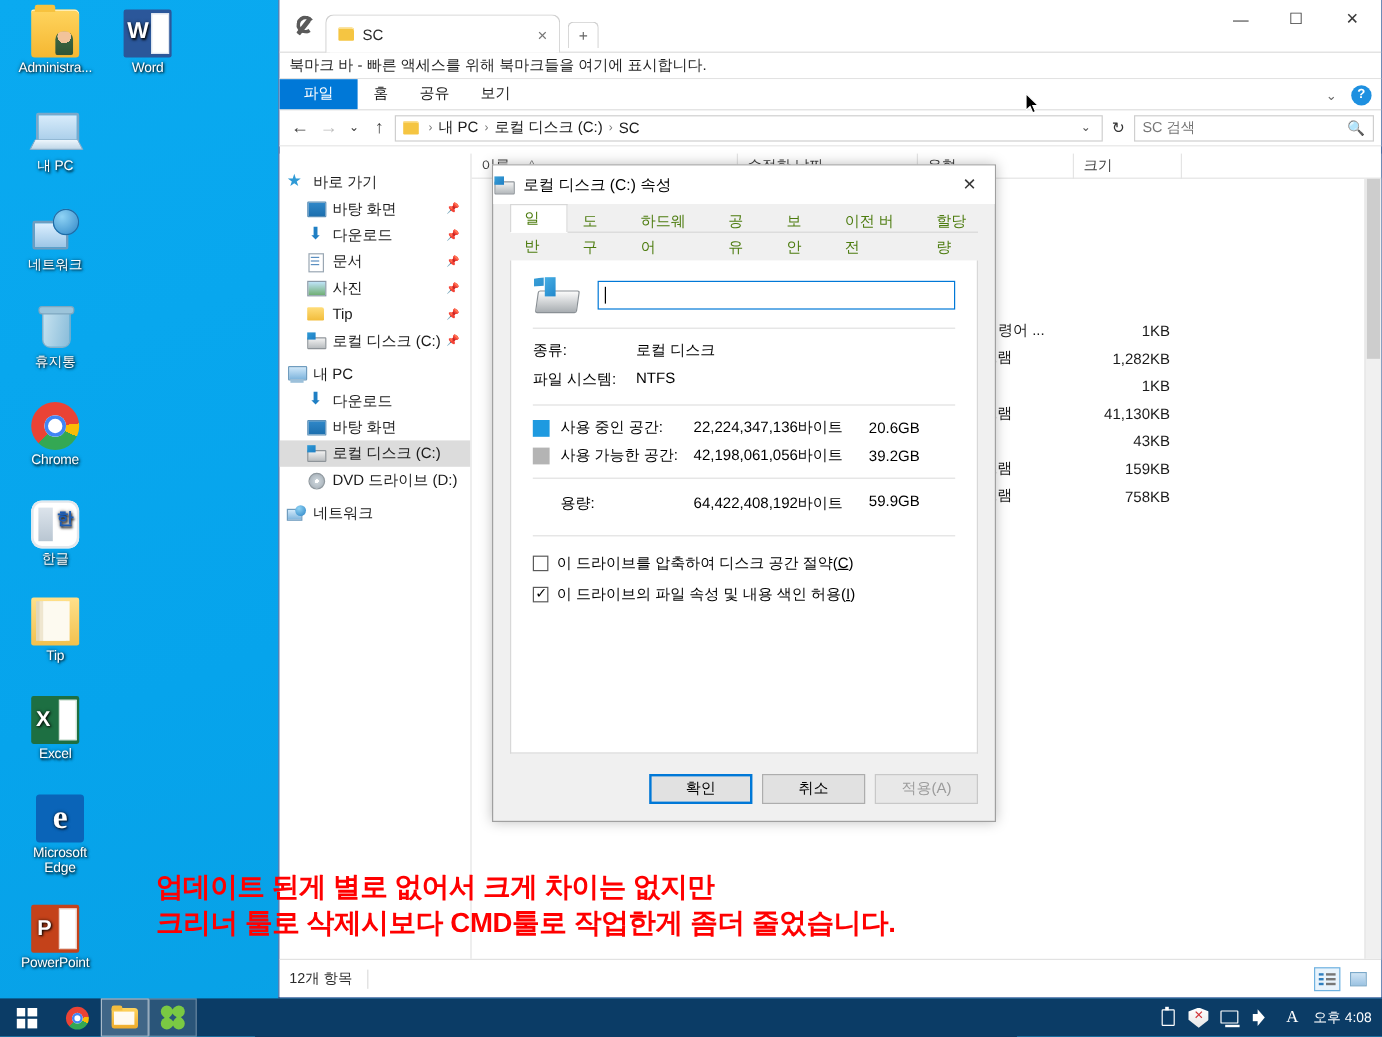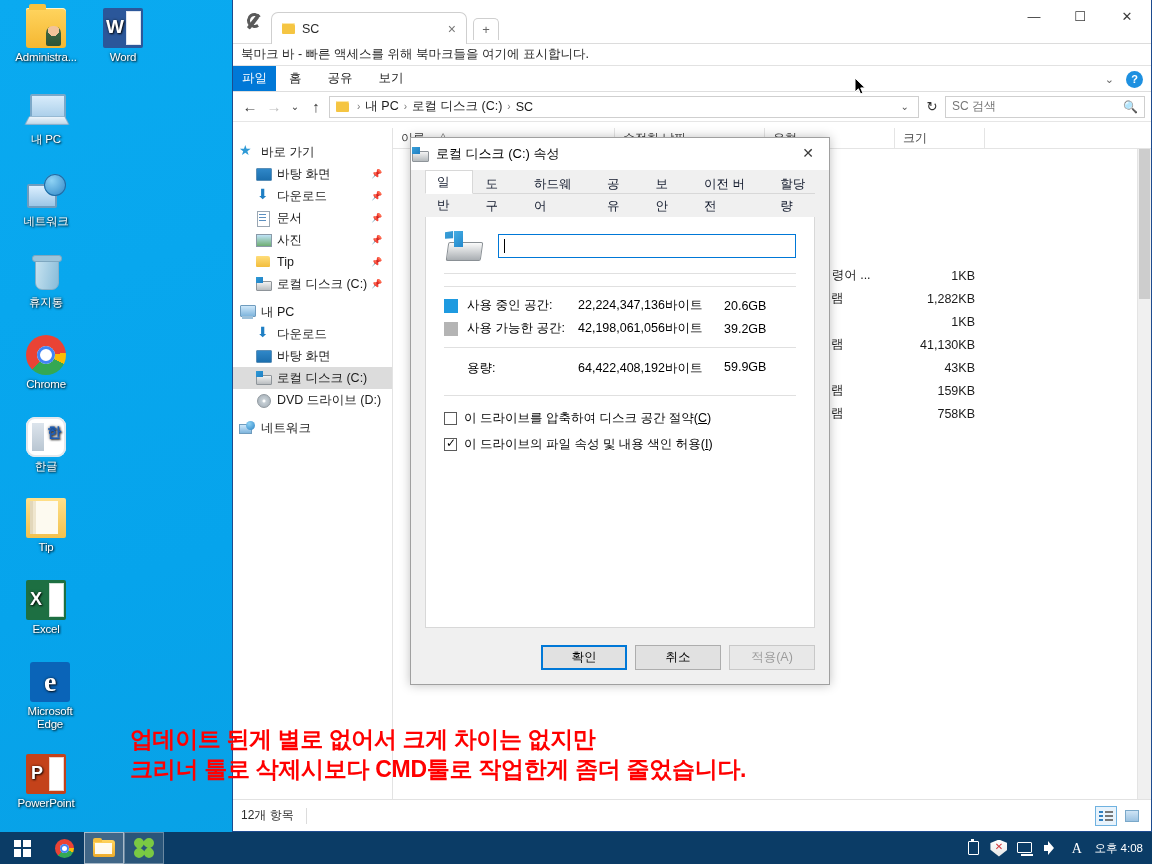--- a/index.html
+++ b/index.html
@@ -102,21 +102,21 @@
   .wbtn { width:46px; height:32px; display:flex; align-items:center; justify-content:center;
     color:#3a3a3a; font-size:13px; }
   .wbtn.cl { width:48px; }
 
   .bookmarkbar { height:22px; border-bottom:1px solid #e2e2e2; display:flex; align-items:center;
     padding-left:8px; font-size:12.5px; color:#1f1f1f; background:#fff; }
 
   .ribbon { height:26px; display:flex; align-items:stretch; border-bottom:1px solid #dedede;
     position:relative; background:#fff; }
   .rtab { padding:0 13px; display:flex; align-items:center; font-size:12.5px; color:#1a1a1a; }
-  .rtab.file { background:#0078d7; color:#fff; padding:0 9px; }
+  .rtab.file { background:#0078d7; color:#fff; padding:0 20px; }
   .ribbon-right { position:absolute; right:4px; top:0; height:26px; display:flex; align-items:center; gap:8px; }
   .chev { color:#666; font-size:11px; padding:0 4px; }
   .helpbtn { width:17px; height:17px; border-radius:50%; background:#1e90e0; color:#fff;
     font-size:11px; font-weight:bold; text-align:center; line-height:17px; margin-right:4px; }
 
   .addrrow { height:30px; display:flex; align-items:center; padding:0 6px; gap:2px;
     border-bottom:1px solid #e6e6e6; background:#fff; }
   .navb { width:22px; height:22px; text-align:center; line-height:22px; color:#3a3a3a; font-size:15px; }
   .navb.dis { color:#bdbdbd; }
   .navb.sm { font-size:10px; width:16px; }
@@ -205,21 +205,21 @@
   .dlg-title .dicn { width:17px; height:15px; position:relative; margin-right:8px; }
   .dlg-title .dicn:before{content:"";position:absolute;left:1px;top:4px;width:15px;height:9px;
     background:linear-gradient(#f4f4f4,#b5babd);border:1px solid #8e9499;border-radius:1px;}
   .dlg-title .dicn:after{content:"";position:absolute;left:1px;top:0px;width:8px;height:7px;
     background:linear-gradient(135deg,#3aa0d8,#1f7fc4);}
   .dlg-title .dt { font-size:13px; color:#000; }
   .dlg-close { position:absolute; right:0; top:0; width:42px; height:30px; display:flex;
     align-items:center; justify-content:center; color:#3a3a3a; font-size:14px; }
   .tabs { display:flex; padding-left:14px; height:24px; align-items:flex-end; position:relative; }
   .tabs:after { content:""; position:absolute; left:14px; right:14px; bottom:0; height:1px; background:#d8d8d8; }
-  .dtab { padding:0 11px; height:22px; line-height:22px; font-size:12.5px; color:#0f172a;
+  .dtab { padding:0 11px; height:22px; line-height:22px; font-size:12.5px; color:#4d7c0f;
     border:1px solid transparent; }
   .dtab.act { background:#fff; border:1px solid #d8d8d8; border-bottom:1px solid #fff;
     position:relative; z-index:2; height:24px; line-height:23px; }
   .dpanel { position:absolute; left:14px; right:14px; top:79px; bottom:56px; background:#fff;
     border:1px solid #d8d8d8; border-top:none; padding:14px 18px 0; }
 
   .volrow { display:flex; align-items:center; gap:16px; margin-bottom:12px; }
   .hddbig { width:38px; height:30px; position:relative; flex:none; }
   .hddbig:before{content:"";position:absolute;left:3px;top:11px;width:33px;height:17px;
     background:linear-gradient(#fbfbfb,#a9aeb2);border:1px solid #8a9095;border-radius:2px;
@@ -614,20 +614,30 @@
       <div class="hddbig">
           <span class="w2"></span>
         </div>
       <div class="volinput">
         <span></span>
         <span class="caret"></span>
       </div>
     </div>
     <div class="hr"></div>
 
+    <div id="dlg-fields">
+        <div class="kv">
+          <span class="k">종류:</span>
+          <span class="v">로컬 디스크</span>
+        </div>
+        <div class="kv">
+          <span class="k">파일 시스템:</span>
+          <span class="v">NTFS</span>
+        </div>
+      </div>
 
     <div class="hr" style="margin:12px 0 10px"></div>
 
     <div id="dlg-space">
         <div class="spacerow">
           <span class="sw used" style="background: rgb(30, 154, 224);"></span>
           <span class="lab">사용 중인 공간:</span>
           <span class="bytes">22,224,347,136바이트</span>
           <span class="gb">20.6GB</span>
         </div>

